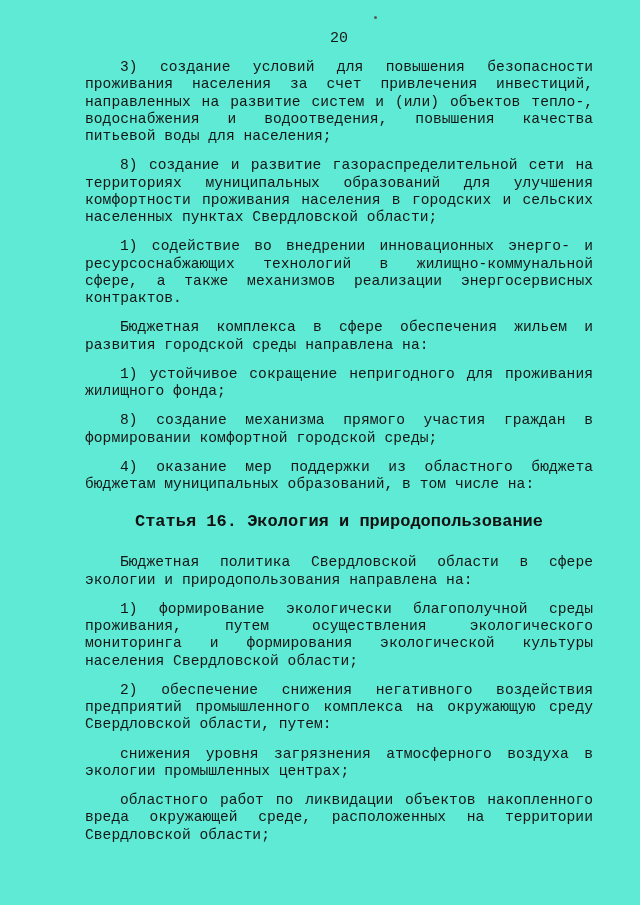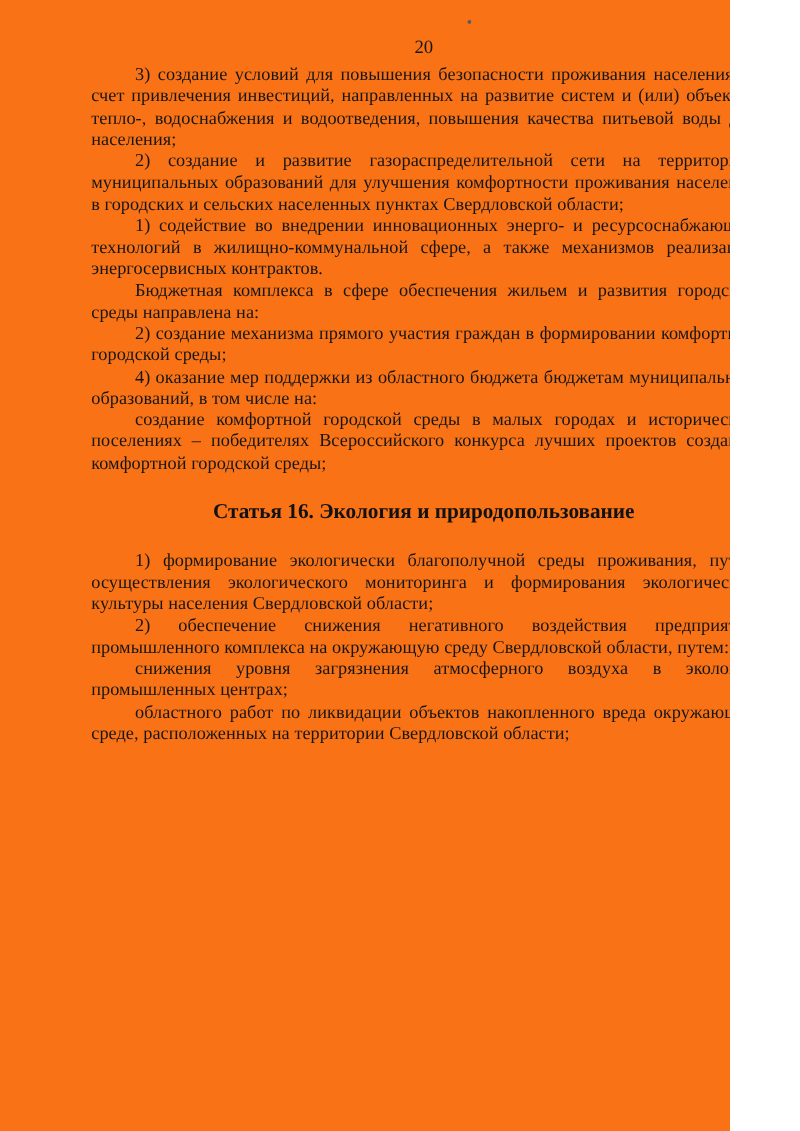--- a/index.html
+++ b/index.html
@@ -2,25 +2,25 @@
 <html lang="ru"><head>
 <meta charset="utf-8">
 <style>
   html, body {
     margin: 0;
     padding: 0;
     background: #ffffff;
   }
   .page {
     position: relative;
-    width: 584px;
+    width: 640px;
     height: 905px;
-    background: #f97316;
+    background: #5eead4;
     overflow: hidden;
-    font-family: Liberation Serif, serif;
+    font-family: Liberation Mono, monospace;
     color: #161616;
   }
   .scan-dot {
     position: absolute;
     left: 374px;
     top: 16px;
     width: 3px;
     height: 3px;
     background: #5a5a5a;
     border-radius: 50%;
@@ -32,21 +32,21 @@
     width: 532px;
   }
   .page-number {
     text-align: center;
     font-size: 15px;
     line-height: 17px;
     margin: 0 0 5px 0;
     font-weight: normal;
   }
   p.para {
-    margin: 0;
+    margin: 12px;
     font-size: 14.6px;
     line-height: 17.25px;
     text-indent: 35px;
     text-align: justify;
     letter-spacing: 0.05px;
   }
   h2.heading {
     margin: 20px 0 24px 0;
     font-size: 17px;
     line-height: 17px;
@@ -60,28 +60,29 @@
 
 <div class="page">
 
   <div class="scan-dot"></div>
 
   <div class="content">
 
     <div class="page-number">20</div>
 
     <p class="para">3) создание условий для повышения безопасности проживания населения за счет привлечения инвестиций, направленных на развитие систем и (или) объектов тепло-, водоснабжения и водоотведения, повышения качества питьевой воды для населения;</p>
-    <p class="para">2) создание и развитие газораспределительной сети на территориях муниципальных образований для улучшения комфортности проживания населения в городских и сельских населенных пунктах Свердловской области;</p>
+    <p class="para">8) создание и развитие газораспределительной сети на территориях муниципальных образований для улучшения комфортности проживания населения в городских и сельских населенных пунктах Свердловской области;</p>
     <p class="para">1) содействие во внедрении инновационных энерго- и ресурсоснабжающих технологий в жилищно-коммунальной сфере, а также механизмов реализации энергосервисных контрактов.</p>
     <p class="para">Бюджетная комплекса в сфере обеспечения жильем и развития городской среды направлена на:</p>
-    <p class="para">2) создание механизма прямого участия граждан в формировании комфортной городской среды;</p>
+    <p class="para">1) устойчивое сокращение непригодного для проживания жилищного фонда;</p>
+    <p class="para">8) создание механизма прямого участия граждан в формировании комфортной городской среды;</p>
     <p class="para">4) оказание мер поддержки из областного бюджета бюджетам муниципальных образований, в том числе на:</p>
-    <p class="para">создание комфортной городской среды в малых городах и исторических поселениях – победителях Всероссийского конкурса лучших проектов создания комфортной городской среды;</p>
 
     <h2 class="heading">Статья 16. Экология и природопользование</h2>
 
+    <p class="para">Бюджетная политика Свердловской области в сфере экологии и природопользования направлена на:</p>
     <p class="para">1) формирование экологически благополучной среды проживания, путем осуществления экологического мониторинга и формирования экологической культуры населения Свердловской области;</p>
     <p class="para">2) обеспечение снижения негативного воздействия предприятий промышленного комплекса на окружающую среду Свердловской области, путем:</p>
     <p class="para">снижения уровня загрязнения атмосферного воздуха в экологии промышленных центрах;</p>
     <p class="para">областного работ по ликвидации объектов накопленного вреда окружающей среде, расположенных на территории Свердловской области;</p>
 
   </div>
 </div>
 
 </body></html>

